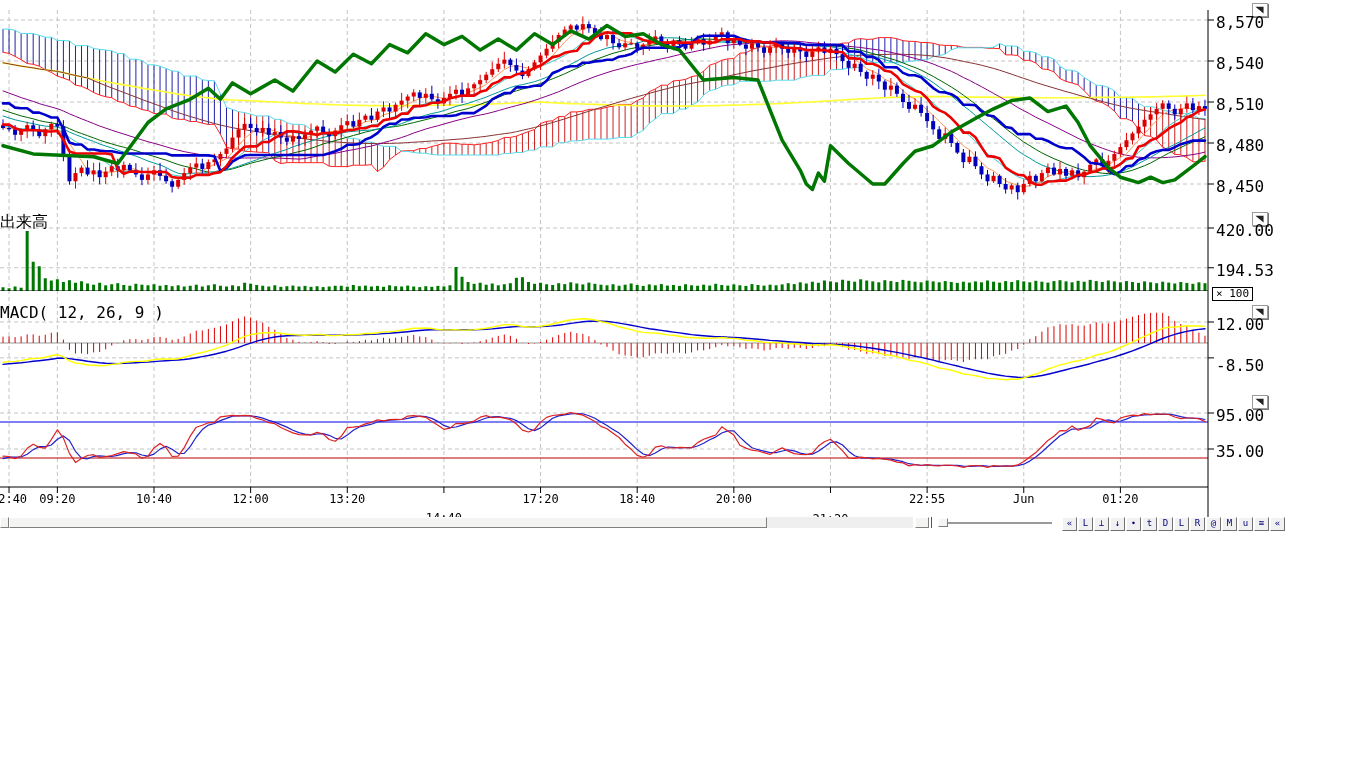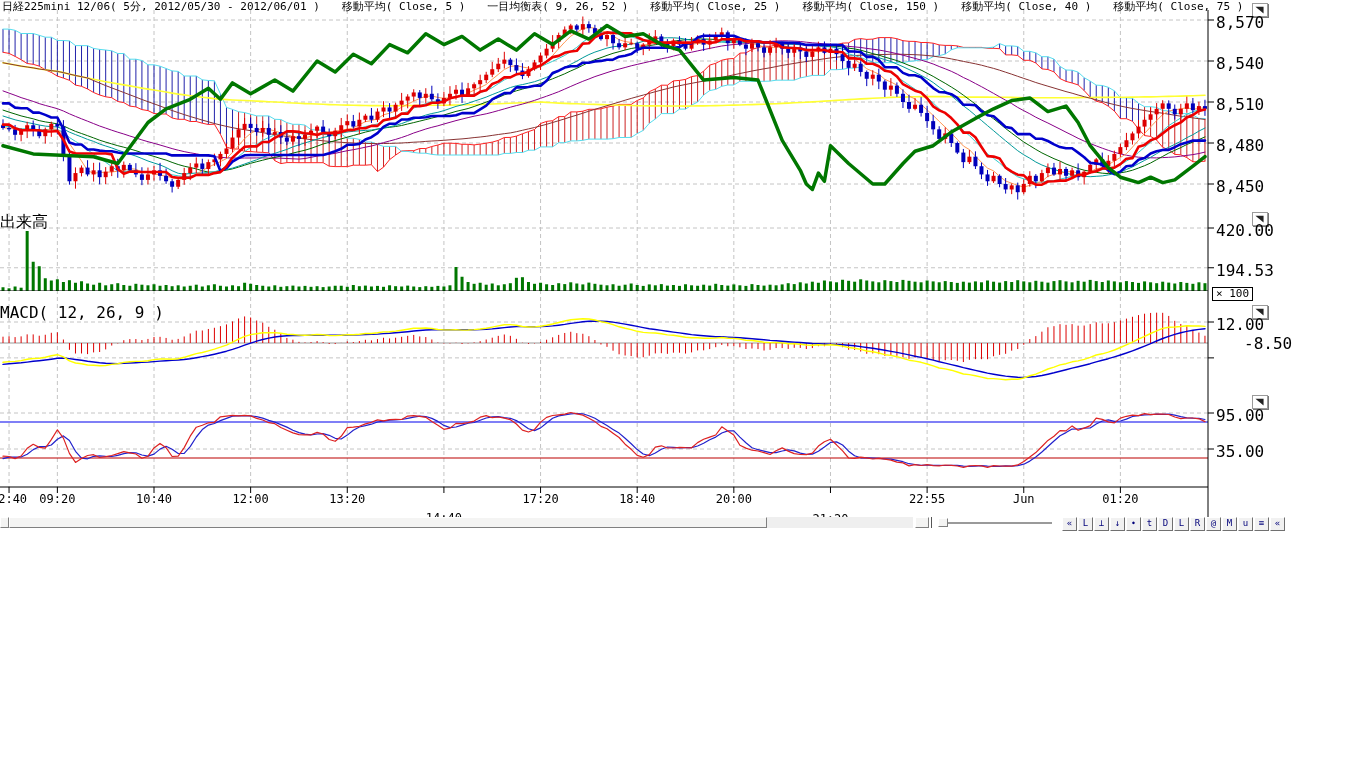--- a/index.html
+++ b/index.html
@@ -1132,21 +1132,20 @@
         <line x1="1208" y1="184" x2="1214" y2="184" stroke="#000"></line>
         <line x1="1208" y1="228" x2="1214" y2="228" stroke="#000"></line>
         <line x1="1208" y1="267.75" x2="1214" y2="267.75" stroke="#000"></line>
         <line x1="1208" y1="322" x2="1214" y2="322" stroke="#000"></line>
         <line x1="1208" y1="357.875" x2="1214" y2="357.875" stroke="#000"></line>
         <line x1="1208" y1="413" x2="1214" y2="413" stroke="#000"></line>
         <line x1="1208" y1="449" x2="1214" y2="449" stroke="#000"></line>
       </g>
     </svg>
 
-  <div class="legend-row" style="top:1px;" id="legend1"><span>日経225mini 12/06( 5分, 2012/05/30 - 2012/06/01 )</span><span>移動平均( Close, 5 )</span><span>一目均衡表( 9, 26, 52 )</span><span>移動平均( Close, 25 )</span><span>移動平均( Close, 150 )</span><span>移動平均( Close, 40 )</span><span>移動平均( Close, 75 )</span></div>
 
   <div class="panel-title" style="top:212px;">出来高</div>
   <div class="panel-title" style="top:303px;">MACD( 12, 26, 9 )</div>
 
   <div id="multbox" style="left:1212px;top:287px;">× 100</div>
 
   <div class="ddbtn" style="left:1252px;top:3px;">
       <div class="ddtri"></div>
     </div>
   <div class="ddbtn" style="left:1252px;top:212px;">
@@ -1161,21 +1160,21 @@
 
   <div id="ylabels">
       <div class="ylab" style="left: 1216px; top: 13px;">8,570</div>
       <div class="ylab" style="left: 1216px; top: 54px;">8,540</div>
       <div class="ylab" style="left: 1216px; top: 95px;">8,510</div>
       <div class="ylab" style="left: 1216px; top: 136px;">8,480</div>
       <div class="ylab" style="left: 1216px; top: 177px;">8,450</div>
       <div class="ylab" style="left: 1216px; top: 221px;">420.00</div>
       <div class="ylab" style="left: 1216px; top: 260.75px;">194.53</div>
       <div class="ylab" style="left: 1216px; top: 315px;">12.00</div>
-      <div class="ylab" style="left: 1216px; top: 334px; margin-left: 28px;">-8.50</div>
+      <div class="ylab" style="left: 1216px; top: 356px;">-8.50</div>
       <div class="ylab" style="left: 1216px; top: 406px;">95.00</div>
       <div class="ylab" style="left: 1216px; top: 442px;">35.00</div>
     </div>
   <div id="xlabels">
       <div class="xlab" style="left: 9.04px; top: 492px;">02:40</div>
       <div class="xlab" style="left: 57.36px; top: 492px;">09:20</div>
       <div class="xlab" style="left: 154px; top: 492px;">10:40</div>
       <div class="xlab" style="left: 250.64px; top: 492px;">12:00</div>
       <div class="xlab" style="left: 347.28px; top: 492px;">13:20</div>
       <div class="xlab" style="left: 443.92px; top: 492px; margin-top: 19px;">14:40</div>

